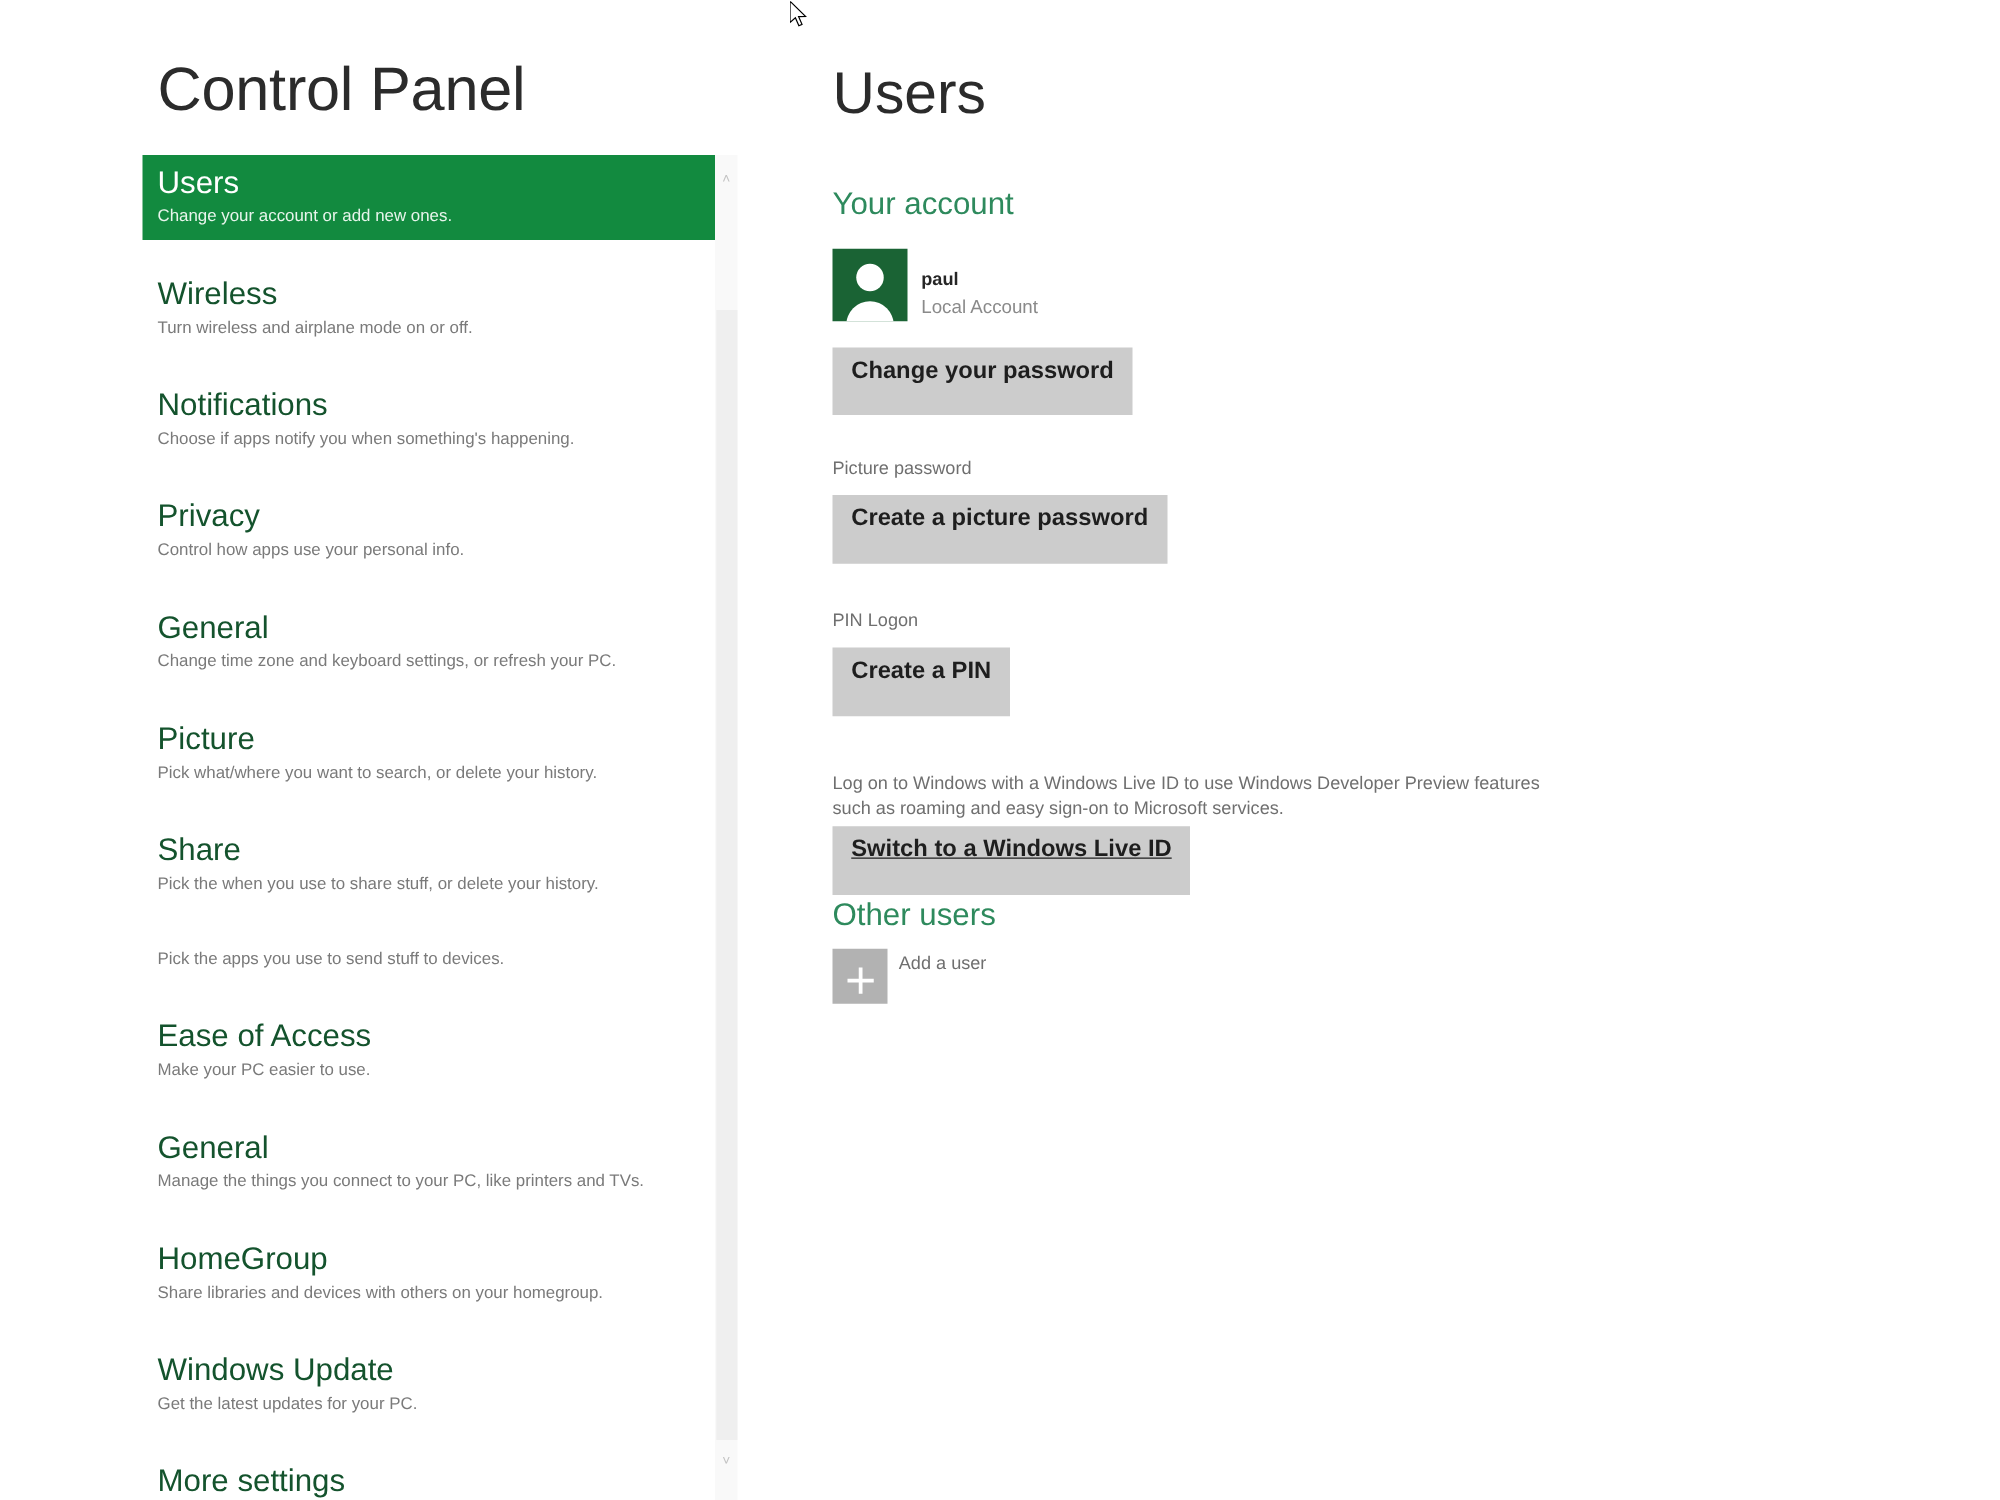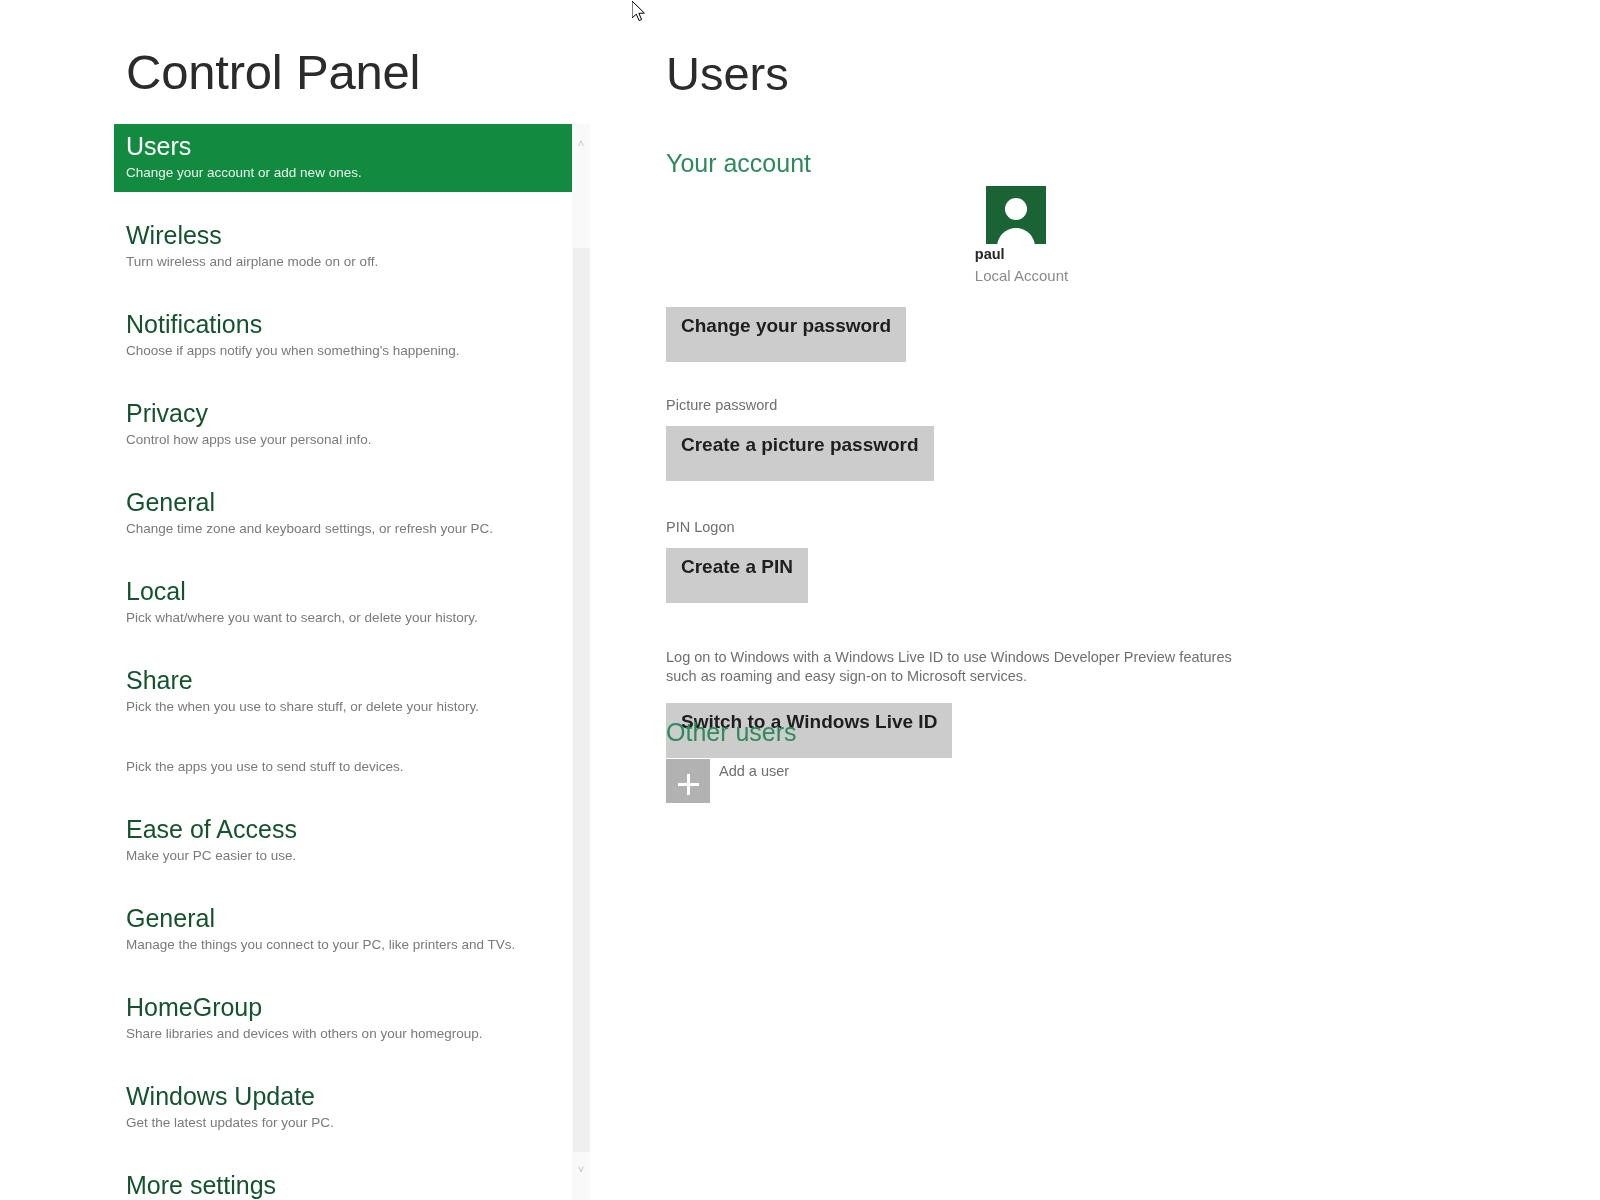--- a/index.html
+++ b/index.html
@@ -139,23 +139,22 @@
 
   #your-account-section {
     position: absolute;
     left: 66px;
     top: 150px;
     width: 700px;
   }
 
   #account-row {
     display: flex;
-    align-items: center;
-    margin-top: 8px;
-    flex-direction: column;
+    align-items: flex-end;
+    margin-top: 21px;
   }
   #avatar {
     width: 60px;
     height: 58px;
     background: #1a6334;
     position: relative;
     flex: 0 0 auto;
     overflow: hidden;
   }
   #avatar .head {
@@ -223,21 +222,21 @@
   .field-label + .flat-button { margin-top: 11px; }
 
   #live-id-block { margin-top: 45px; }
   #live-id-text {
     font-size: 14.5px;
     font-weight: 400;
     color: #6f6f6f;
     line-height: 1.37;
     width: 580px;
   }
-  #switch-live-id-button { margin-top: 16px; }
+  #switch-live-id-button { margin-top: 4px; text-decoration: underline; }
 
   #other-users-section {
     position: absolute;
     left: 66px;
     top: 719px;
     width: 700px;
   }
   #add-user-row {
     display: flex;
     align-items: flex-start;
@@ -303,21 +302,21 @@
       </div>
       <div class="settings-item">
         <div class="settings-item-title">Privacy</div>
         <div class="settings-item-desc">Control how apps use your personal info.</div>
       </div>
       <div class="settings-item">
         <div class="settings-item-title">General</div>
         <div class="settings-item-desc">Change time zone and keyboard settings, or refresh your PC.</div>
       </div>
       <div class="settings-item">
-        <div class="settings-item-title">Local</div>
+        <div class="settings-item-title">Picture</div>
         <div class="settings-item-desc">Pick what/where you want to search, or delete your history.</div>
       </div>
       <div class="settings-item">
         <div class="settings-item-title">Share</div>
         <div class="settings-item-desc">Pick the when you use to share stuff, or delete your history.</div>
       </div>
       <div class="settings-item">
         <div class="settings-item-desc">Pick the apps you use to send stuff to devices.</div>
       </div>
       <div class="settings-item">

